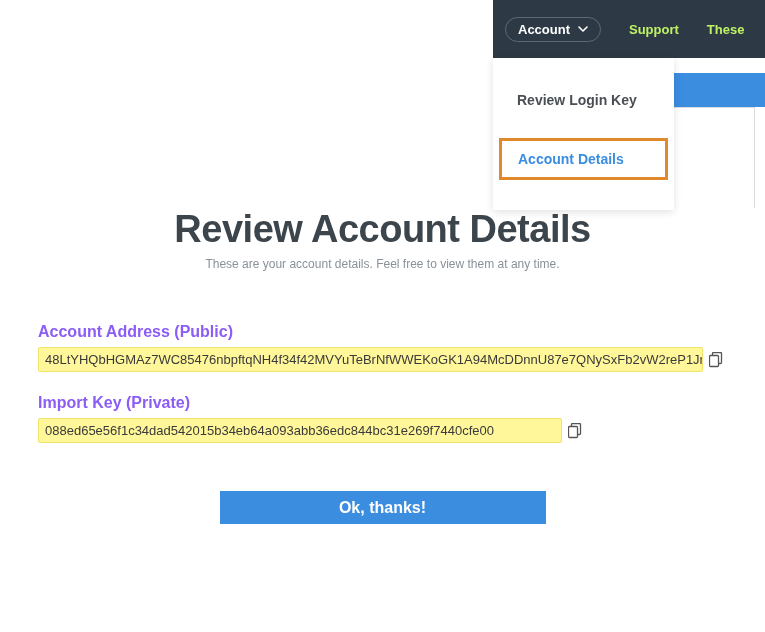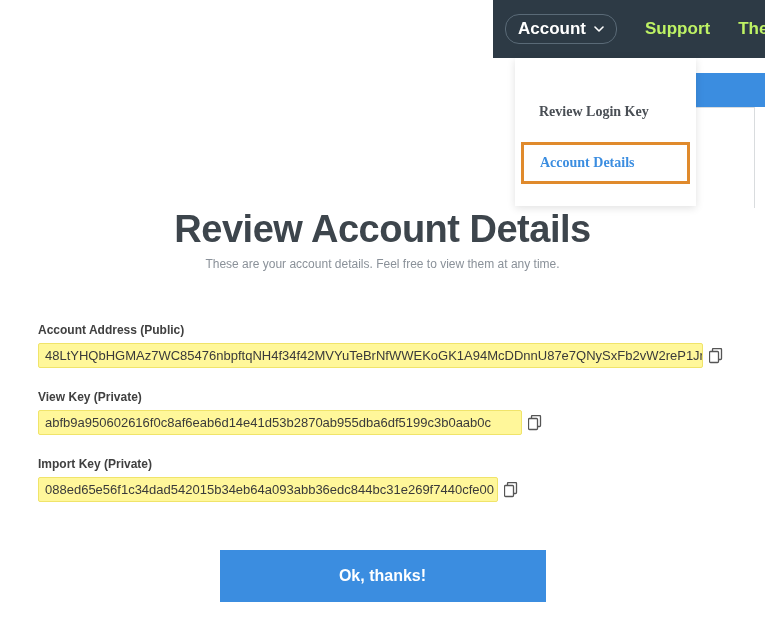--- a/index.html
+++ b/index.html
@@ -17,21 +17,21 @@
     right: 0;
     width: 272px;
     height: 58px;
     background: #2d3a45;
     display: flex;
     align-items: center;
     justify-content: flex-start;
     padding: 0 14px 0 12px;
     gap: 28px;
     color: #ffffff;
-    font-size: 17px;
+    font-size: 13px;
     font-weight: 600;
   }
   .account-btn {
     display: flex;
     align-items: center;
     gap: 8px;
     border: 1px solid #5a6a77;
     border-radius: 14px;
     padding: 4px 12px;
     cursor: pointer;
@@ -39,39 +39,38 @@
   .chevron {
     width: 10px;
     height: 10px;
     display: inline-block;
   }
   .chevron svg { display:block; }
   .nav-link { cursor: pointer; color:#bef264; }
   .dropdown {
     position: absolute;
     top: 58px;
-    left: 515px;
+    left: 493px;
     width: 181px;
     background: #ffffff;
     box-shadow: 0 2px 8px rgba(0,0,0,0.12);
-    padding: 32px 0 14px 0;
+    padding: 20px 0 14px 0;
     z-index: 5;
-    font-family: Liberation Serif, serif;
   }
   .dropdown-item {
     padding: 14px 24px;
     font-size: 14px;
     font-weight: 600;
     color: #4a4f55;
     cursor: pointer;
   }
   .dropdown-item.active {
     color: #3b8de0;
     border: 3px solid #e08a2c;
-    margin: 8px 6px;
+    margin: 16px 6px;
     padding: 10px 16px;
   }
   .blue-strip {
     position: absolute;
     top: 73px;
     left: 674px;
     width: 91px;
     height: 34px;
     background: #3b8de0;
   }
@@ -102,57 +101,57 @@
     margin-top: 6px;
     font-size: 12px;
     color: #8a9199;
   }
   .fields {
     margin-top: 52px;
     text-align: left;
   }
   .field { margin-bottom: 22px; }
   .field-label {
-    font-size: 12px;
+    font-size: 16px;
     font-weight: 700;
-    color: #404040;
+    color: #8b5cf6;
     margin-bottom: 6px;
   }
   .field-row {
     display: flex;
     align-items: stretch;
   }
   .field-value {
     background: #fff79a;
     border: 1px solid #f0e46a;
     border-radius: 2px;
     font-family: Arial, sans-serif;
     font-size: 13px;
     color: #3a3a3a;
     padding: 4px 6px;
     white-space: nowrap;
     overflow: hidden;
   }
   .f-address .field-value { width: 665px; }
   .f-view .field-value { width: 484px; }
-  .f-spend .field-value { width: 460px; }
+  .f-spend .field-value { width: 524px; }
   .copy-icon {
     margin-left: 4px;
     width: 18px;
     display: flex;
     align-items: center;
     justify-content: center;
     cursor: pointer;
     color: #555;
   }
   .copy-icon svg { display:block; }
   .ok-btn {
     margin: 48px auto 0 auto;
     width: 326px;
-    height: 52px;
+    height: 33px;
     background: #3b8de0;
     color: #ffffff;
     font-size: 16px;
     font-weight: 700;
     border: none;
     cursor: pointer;
     display: flex;
     align-items: center;
     justify-content: center;
   }
@@ -197,32 +196,20 @@
         <div class="field-value">48LtYHQbHGMAz7WC85476nbpftqNH4f34f42MVYuTeBrNfWWEKoGK1A94McDDnnU87e7QNySxFb2vW2reP1JrWDt79LAGUo</div>
         <div class="copy-icon">
           <svg width="14" height="16" viewBox="0 0 14 16">
               <rect x="3.5" y="0.5" width="9" height="11" rx="1" fill="none" stroke="#555" stroke-width="1.3"></rect>
               <rect x="0.5" y="3.5" width="9" height="11" rx="1" fill="#fff" stroke="#555" stroke-width="1.3"></rect>
             </svg>
         </div>
       </div>
     </div>
 
-    <div class="field f-view">
-      <div class="field-label">View Key (Private)</div>
-      <div class="field-row">
-        <div class="field-value">abfb9a950602616f0c8af6eab6d14e41d53b2870ab955dba6df5199c3b0aab0c</div>
-        <div class="copy-icon">
-          <svg width="14" height="16" viewBox="0 0 14 16">
-              <rect x="3.5" y="0.5" width="9" height="11" rx="1" fill="none" stroke="#555" stroke-width="1.3"></rect>
-              <rect x="0.5" y="3.5" width="9" height="11" rx="1" fill="#fff" stroke="#555" stroke-width="1.3"></rect>
-            </svg>
-        </div>
-      </div>
-    </div>
 
     <div class="field f-spend">
       <div class="field-label">Import Key (Private)</div>
       <div class="field-row">
         <div class="field-value">088ed65e56f1c34dad542015b34eb64a093abb36edc844bc31e269f7440cfe00</div>
         <div class="copy-icon">
           <svg width="14" height="16" viewBox="0 0 14 16">
               <rect x="3.5" y="0.5" width="9" height="11" rx="1" fill="none" stroke="#555" stroke-width="1.3"></rect>
               <rect x="0.5" y="3.5" width="9" height="11" rx="1" fill="#fff" stroke="#555" stroke-width="1.3"></rect>
             </svg>

